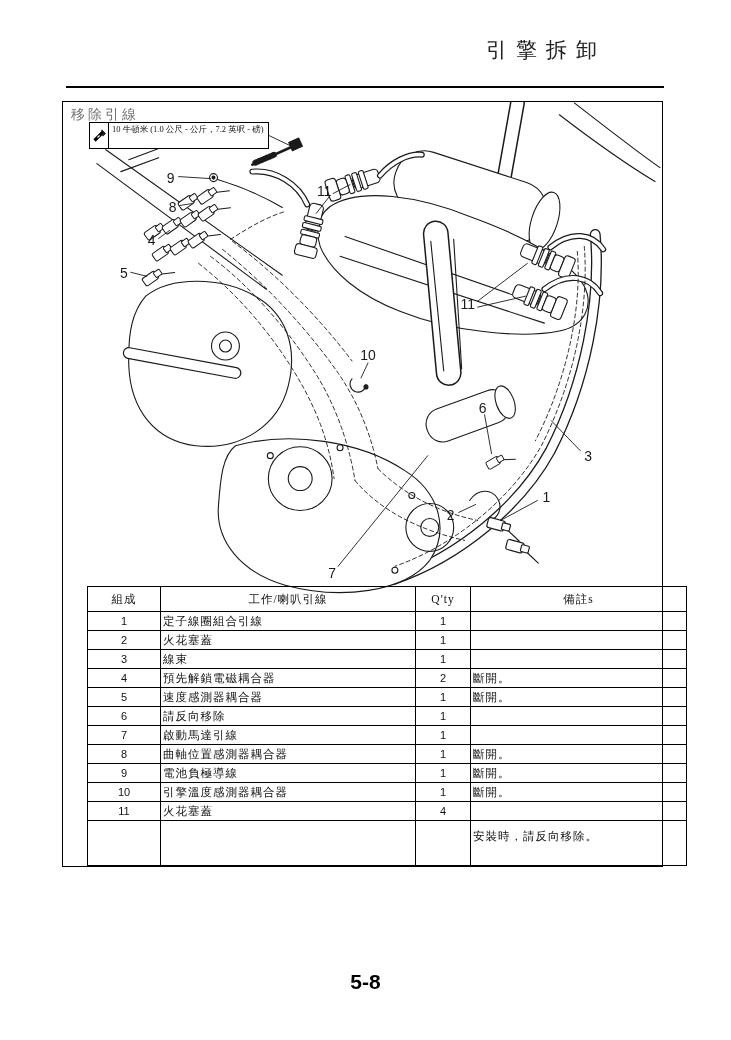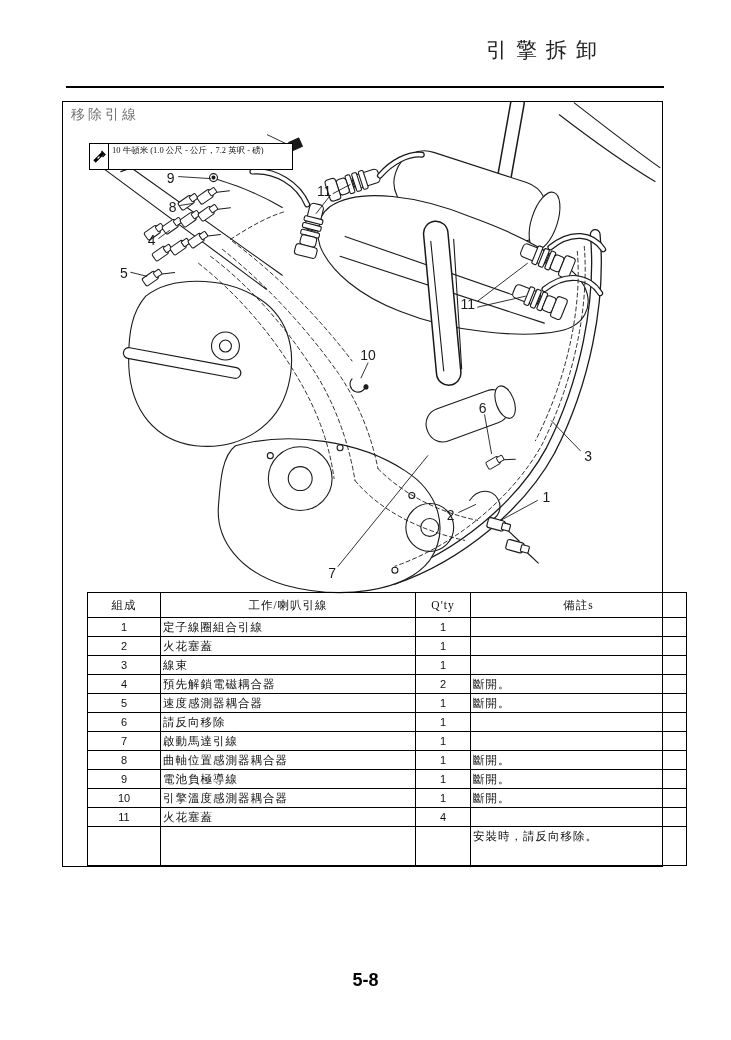--- a/index.html
+++ b/index.html
@@ -6,43 +6,43 @@
   .page{position:relative;width:731px;height:1040px;background:#ffffff;overflow:hidden;
         font-family:"Liberation Serif","DejaVu Serif",serif;color:#111;}
   
   .hdr-title{position:absolute;top:36px;left:0;width:594px;text-align:right;
              font-size:21px;letter-spacing:9px;color:#222;padding-left:12px;}
   .hdr-rule{position:absolute;top:86px;left:66px;width:598px;height:2.4px;background:#000;}
   
   .panel{position:absolute;left:62px;top:101px;width:601px;height:766px;
          border:1.2px solid #000;box-sizing:border-box;background:#fff;}
   .panel-title{position:absolute;left:8px;top:4px;font-size:14px;letter-spacing:3px;color:#737373;}
-  .torque-box{position:absolute;left:26px;top:41px;width:204px;height:27px;
+  .torque-box{position:absolute;left:26px;top:20px;width:180px;height:27px;
               border:1px solid #000;display:flex;box-sizing:border-box;background:#fff;z-index:3;}
   .torque-icon-cell{width:18px;border-right:1px solid #000;display:flex;align-items:center;
                     justify-content:center;flex:0 0 18px;}
   .torque-text{flex:1;font-size:8.5px;line-height:1.3;padding:1px 3px;color:#111;
                font-family:"Liberation Serif",serif;}
   
   .diagram{position:absolute;left:0;top:0;width:599px;height:505px;}
   svg text.callout{font-family:"Liberation Sans","DejaVu Sans",sans-serif;font-size:14px;fill:#1a1a1a;}
   
   table.parts{position:absolute;left:0;bottom:0;width:599px;border-collapse:collapse;
               table-layout:fixed;font-size:11.5px;color:#111;margin-left:24px;}
   table.parts th,table.parts td{border:1px solid #000;padding:0 2px;overflow:hidden;
               white-space:nowrap;font-weight:normal;}
   table.parts th{height:24px;text-align:center;letter-spacing:1px;}
   table.parts td{height:18px;}
   td.c-no,td.c-qty{text-align:center;font-family:"Liberation Sans","DejaVu Sans",sans-serif;font-size:11px;}
   td.c-job,td.c-rem{text-align:left;padding-left:8px;letter-spacing:1px;}
   tr.tall td{height:36px;vertical-align:top;}
-  tr.tall td.c-rem{padding-top:2px;}
+  tr.tall td.c-rem{padding-top:8px;}
   
   .footer{position:absolute;top:970px;left:0;width:731px;text-align:center;
-          font-family:"Liberation Sans","DejaVu Sans",sans-serif;font-weight:bold;font-size:18px;color:#000;}
+          font-family:"Liberation Sans","DejaVu Sans",sans-serif;font-weight:bold;font-size:21px;color:#000;}
 </style>
 </head>
 <body>
 
 <div class="page">
 
   <div class="hdr-title">引擎拆卸</div>
   <div class="hdr-rule"></div>
 
   <div class="panel">

